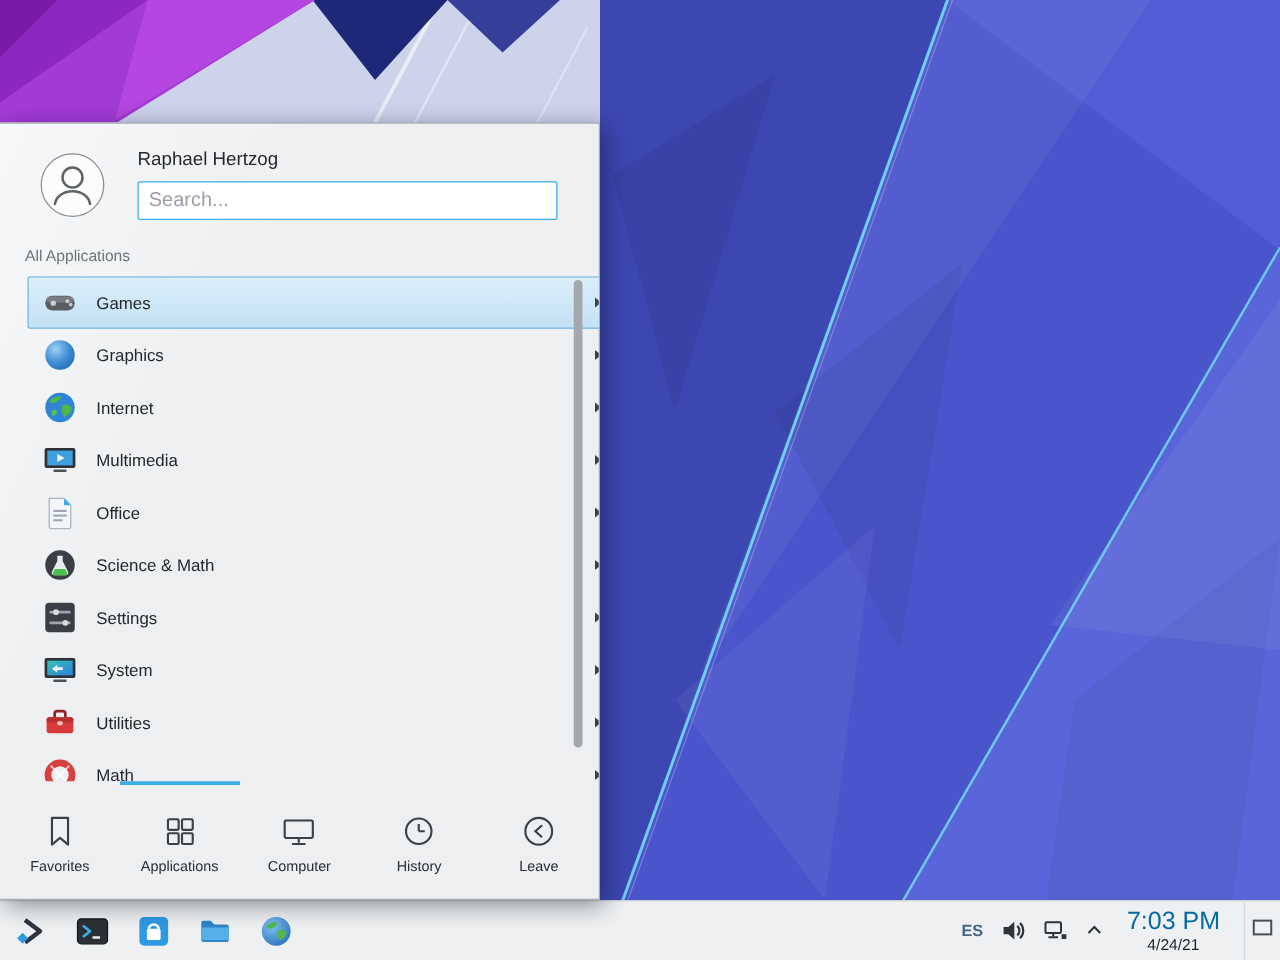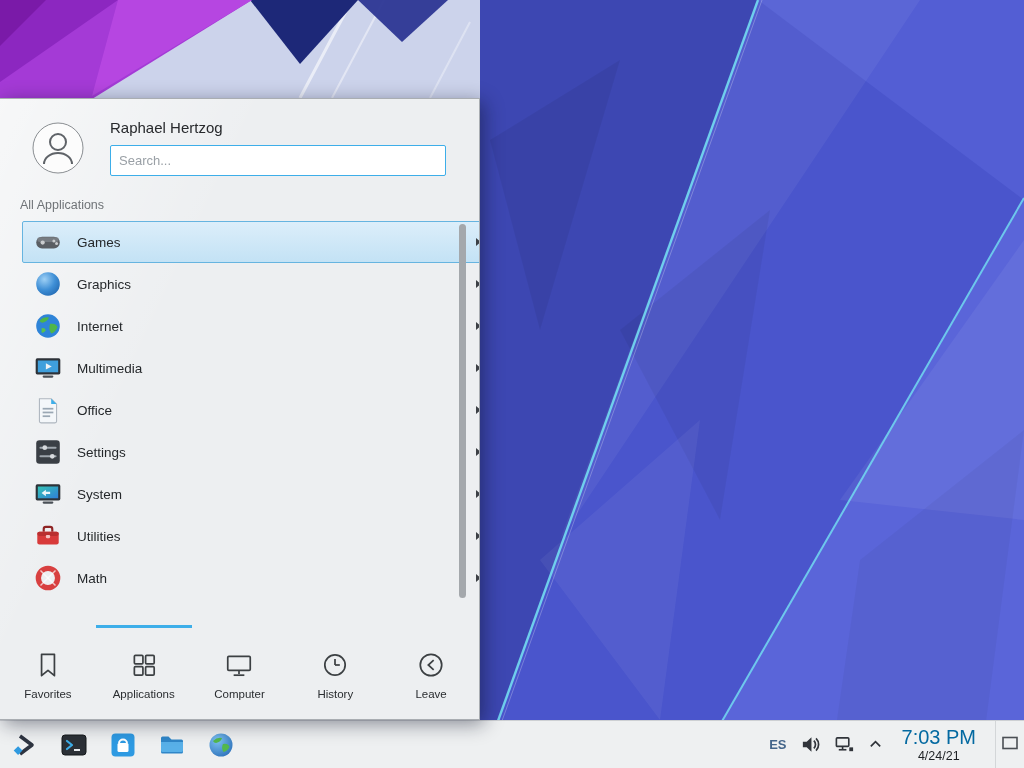--- a/index.html
+++ b/index.html
@@ -11,21 +11,21 @@
   .launcher{position:absolute;left:0;top:98px;width:480px;height:622px;z-index:5;
     background:linear-gradient(115deg, rgba(255,255,255,.55) 0%, rgba(255,255,255,0) 35%), #edeff1;
     border:1px solid #a9adb2;border-left:none;box-sizing:border-box;
     box-shadow:4px 4px 18px rgba(10,15,35,.45);
     display:flex;flex-direction:column;justify-content:center;}
   .header{display:flex;align-items:center;gap:26px;padding:20px 32px 10px 32px;}
   .avatar{width:52px;height:52px;flex:0 0 52px;}
   .header-right{display:flex;flex-direction:column;}
   .user-name{font-size:15px;color:#27292c;margin-bottom:9px;}
   .search{width:336px;height:31px;box-sizing:border-box;border:1px solid #3daee9;border-radius:2px;
-    background:#fff;font-size:13px;padding:0 8px;color:#2b2e31;outline:none;}
+    background:#fff;font-size:16px;padding:0 8px;color:#2b2e31;outline:none;}
   .search::placeholder{color:#9aa0a6;}
   .section-label{font-size:12.5px;color:#6f7377;padding:12px 0 9px 20px;}
 
   .menu-list{flex:0 0 404px;position:relative;overflow:hidden;padding-left:22px;}
   .menu-item{width:476px;height:42px;box-sizing:border-box;display:flex;align-items:center;gap:14px;
     padding:0 10px;border:1px solid transparent;border-radius:2px;}
   .menu-item.selected{background:linear-gradient(#dceefa,#c3e2f5);border-color:#66b4e0;}
   .mi-icon{width:30px;height:30px;flex:0 0 30px;}
   .mi-icon svg{width:100%;height:100%;display:block;}
   .mi-label{font-size:13.5px;color:#25282b;}
@@ -170,20 +170,31 @@
           <path d="M17,3.5 l5,5 h-5 z" fill="#3daee9"></path>
           <rect x="9" y="12" width="10" height="1.6" fill="#9aa7b4"></rect>
           <rect x="9" y="15.5" width="10" height="1.6" fill="#9aa7b4"></rect>
           <rect x="9" y="19" width="7" height="1.6" fill="#9aa7b4"></rect>
           </svg>
       </span>
       <span class="mi-label">Office</span>
       <span class="mi-arrow"></span>
     </div>
 
+    <div class="menu-item">
+      <span class="mi-icon">
+        <svg viewBox="0 0 28 28">
+            <circle cx="14" cy="14" r="11" fill="#3a3f45"></circle>
+          <path d="M12,7 h4 v4 l4,8 a1.8,1.8 0 0 1 -1.6,2.6 h-8.8 a1.8,1.8 0 0 1 -1.6,-2.6 l4,-8 z" fill="#e8ecef"></path>
+          <path d="M10.2,17 h7.6 l1.4,2.8 a1.2,1.2 0 0 1 -1,1.8 h-8.4 a1.2,1.2 0 0 1 -1,-1.8 z" fill="#49c24f"></path>
+          </svg>
+      </span>
+      <span class="mi-label">Science &amp; Math</span>
+      <span class="mi-arrow"></span>
+    </div>
 
     <div class="menu-item">
       <span class="mi-icon">
         <svg viewBox="0 0 28 28">
             <rect x="3" y="3" width="22" height="22" rx="3" fill="#3a3f45"></rect>
           <rect x="6" y="9" width="16" height="2" rx="1" fill="#9fa6ad"></rect>
             <circle cx="11" cy="10" r="2.2" fill="#d7dadd"></circle>
           <rect x="6" y="17" width="16" height="2" rx="1" fill="#9fa6ad"></rect>
             <circle cx="18" cy="18" r="2.2" fill="#d7dadd"></circle>
           </svg>

